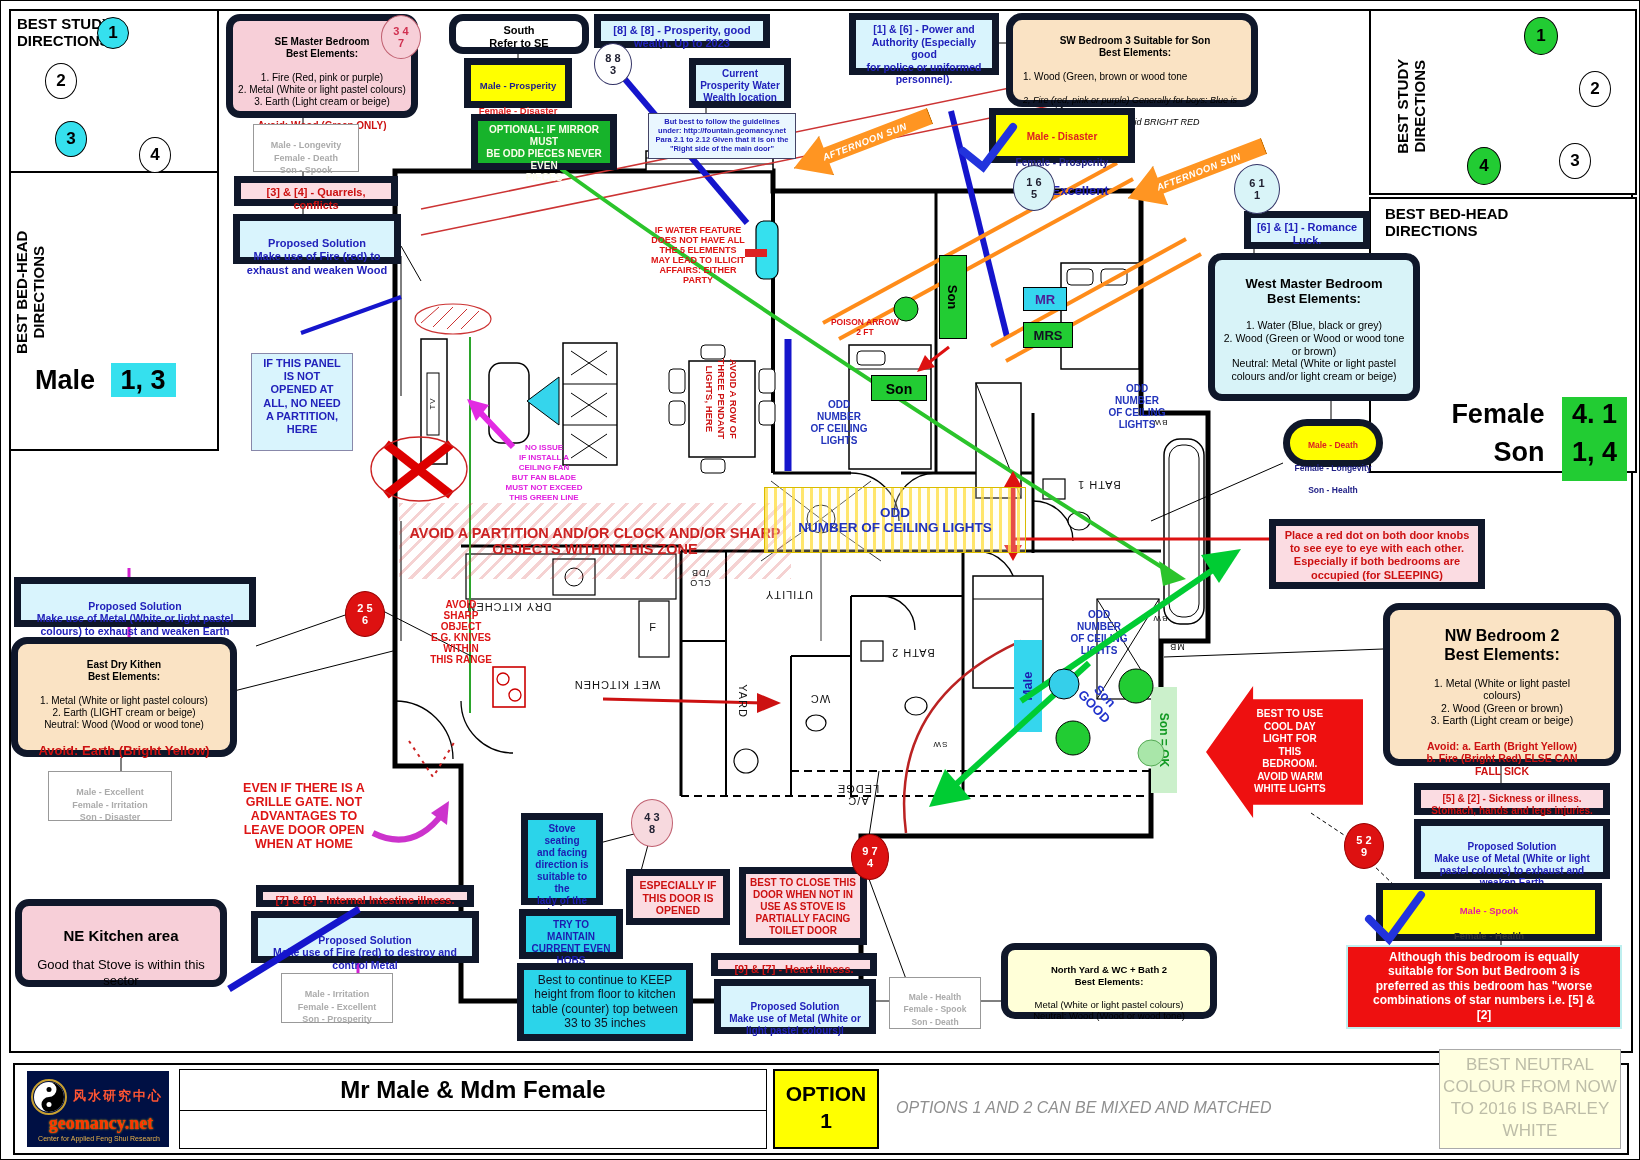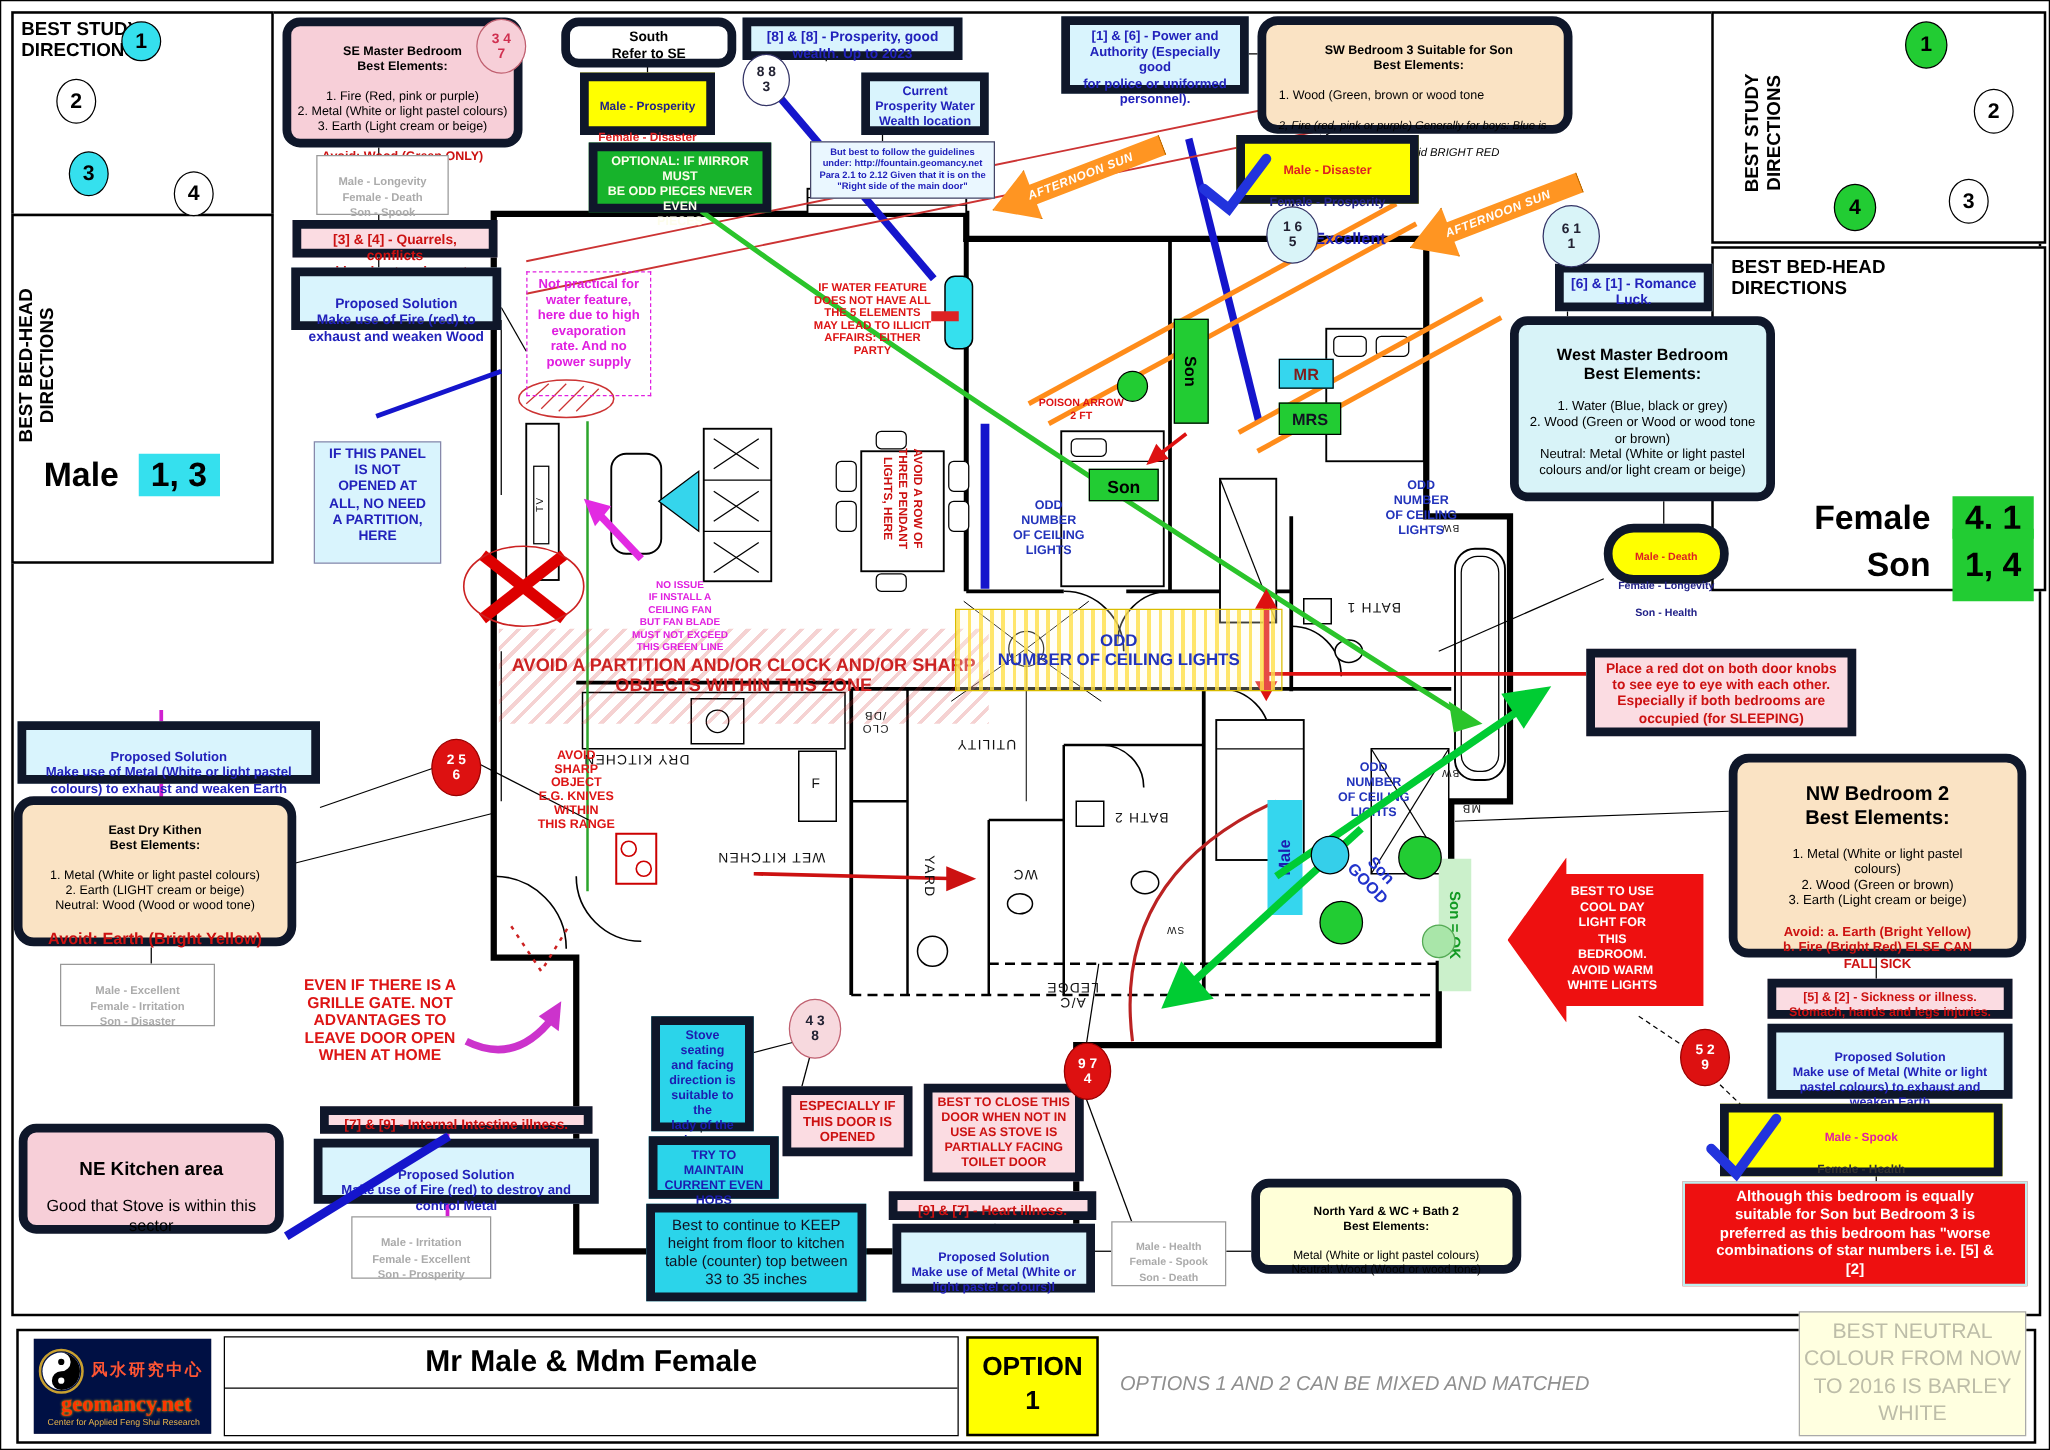--- a/index.html
+++ b/index.html
@@ -337,21 +337,21 @@
   <div class="roomlbl" style="left:826px;top:782px;width:62px;transform:rotate(180deg);">A/C
 LEDGE</div>
   <div class="roomlbl" style="left:1162px;top:640px;width:28px;font-size:9px;transform:rotate(180deg);">MB</div>
   <div class="roomlbl" style="left:1146px;top:416px;width:26px;font-size:8px;transform:rotate(180deg);">BW</div>
   <div class="roomlbl" style="left:1146px;top:612px;width:26px;font-size:8px;transform:rotate(180deg);">BW</div>
   <div class="roomlbl" style="left:926px;top:738px;width:26px;font-size:8px;transform:rotate(180deg);">SW</div>
   <div class="roomlbl" style="left:412px;top:398px;width:40px;font-size:8px;transform:rotate(-90deg);">TV</div>
 
   <div class="abs" style="left:910px;top:282px;width:84px;height:28px;background:#22CC33;border:1px solid #000;transform:rotate(90deg);font:bold 13px/28px 'Liberation Sans',sans-serif;text-align:center;z-index:3;">Son</div>
   <div class="abs" style="left:870px;top:374px;width:56px;height:26px;background:#22CC33;border:1px solid #000;font:bold 14px/26px 'Liberation Sans',sans-serif;text-align:center;z-index:3;">Son</div>
-  <div class="abs" style="left:1022px;top:286px;width:44px;height:24px;background:#35D6EE;border:1px solid #000;font:bold 13px/24px 'Liberation Sans',sans-serif;color:#7f1d1d;text-align:center;z-index:3;">MR</div>
+  <div class="abs" style="left:1022px;top:286px;width:44px;height:24px;background:#35D6EE;border:1px solid #000;font:bold 13px/24px 'Liberation Sans',sans-serif;color:#4c1d95;text-align:center;z-index:3;">MR</div>
   <div class="abs" style="left:1022px;top:321px;width:50px;height:26px;background:#22CC33;border:1px solid #000;font:bold 13px/26px 'Liberation Sans',sans-serif;color:#112;text-align:center;z-index:3;">MRS</div>
   <div class="abs" style="left:981px;top:671px;width:92px;height:28px;background:#35D6EE;transform:rotate(-90deg);font:bold 13px/28px 'Liberation Sans',sans-serif;color:#1c1cB0;text-align:center;z-index:3;">Male</div>
   <div class="abs" style="left:1066px;top:686px;width:64px;transform:rotate(46deg);font:bold 13px/1.15 'Liberation Sans',sans-serif;color:#2233CC;text-align:center;white-space:pre-line;z-index:4;">Son
 GOOD</div>
   <div class="abs" style="left:1110px;top:726px;width:106px;height:26px;background:#CBF0CB;transform:rotate(90deg);font:bold 12px/26px 'Liberation Sans',sans-serif;color:#119922;text-align:center;z-index:3;">Son = OK</div>
 
   <div class="abs navytxt" style="left:798px;top:398px;width:80px;font:bold 10px/1.2 'Liberation Sans',sans-serif;text-align:center;white-space:pre-line;z-index:3;color:#2233BB;">ODD
 NUMBER
 OF CEILING
 LIGHTS</div>
@@ -365,21 +365,21 @@
 LIGHTS</div>
 
   <div class="freedtxt" style="left:824px;top:316px;width:80px;font-size:8.5px;">POISON ARROW
 2 FT</div>
   <div class="freedtxt" style="left:648px;top:224px;width:98px;font-size:9px;">IF WATER FEATURE
 DOES NOT HAVE ALL
 THE 5 ELEMENTS
 MAY LEAD TO ILLICIT
 AFFAIRS: EITHER
 PARTY</div>
-  <div class="abs" style="left:502px;top:442px;width:82px;font:bold 8px/1.25 'Liberation Sans',sans-serif;color:#E020E0;text-align:center;white-space:pre-line;z-index:3;margin-top:20px;">NO ISSUE
+  <div class="abs" style="left:502px;top:442px;width:82px;font:bold 8px/1.25 'Liberation Sans',sans-serif;color:#E020E0;text-align:center;white-space:pre-line;z-index:3;">NO ISSUE
 IF INSTALL A
 CEILING FAN
 BUT FAN BLADE
 MUST NOT EXCEED
 THIS GREEN  LINE</div>
   <div class="abs" style="left:668px;top:380px;width:104px;transform:rotate(90deg);font:bold 9.5px/1.25 'Liberation Sans',sans-serif;color:#CC1111;text-align:center;white-space:pre-line;z-index:3;">AVOID A ROW OF
 THREE PENDANT
 LIGHTS, HERE</div>
   <div class="freedtxt" style="left:412px;top:598px;width:96px;font-size:10px;">AVOID
 SHARP
@@ -595,26 +595,20 @@
   </div>
   <div class="circ" style="left:850px;top:833px;width:36px;height:44px;background:#DD1111;border:1px solid #900;color:#fff;">9 7
 4</div>
 
   <div class="bx bluebx" style="left:250px;top:352px;width:102px;height:98px;font-size:11px;border:1px solid #88A;">IF THIS PANEL
 IS NOT
 OPENED AT
 ALL, NO NEED
 A PARTITION,
 HERE</div>
-  <div class="bx" style="left:420px;top:216px;width:100px;height:100px;background:transparent;border:1.5px dashed #E020E0;color:#E020E0;font-size:10.5px;z-index:3;">Not practical for
-water feature,
-here due to high
-evaporation
-rate. And no
-power supply</div>
 
   <div class="abs" style="left:12px;top:1062px;width:1616px;height:92px;border:2px solid #000;z-index:2;"></div>
   <div class="abs" style="left:26px;top:1070px;width:142px;height:76px;background:#000833;z-index:3;overflow:hidden;text-align:center;">
     <svg width="142" height="76">
       <rect x="0" y="0" width="142" height="76" fill="#001044"></rect>
       <g>
         <circle cx="22" cy="26" r="15" fill="#fff"></circle>
         <path d="M22,11 a15,15 0 0 1 0,30 a7.5,7.5 0 0 1 0,-15 a7.5,7.5 0 0 0 0,-15" fill="#000"></path>
         <circle cx="22" cy="18.5" r="2.5" fill="#000"></circle>
           <circle cx="22" cy="33.5" r="2.5" fill="#fff"></circle>

